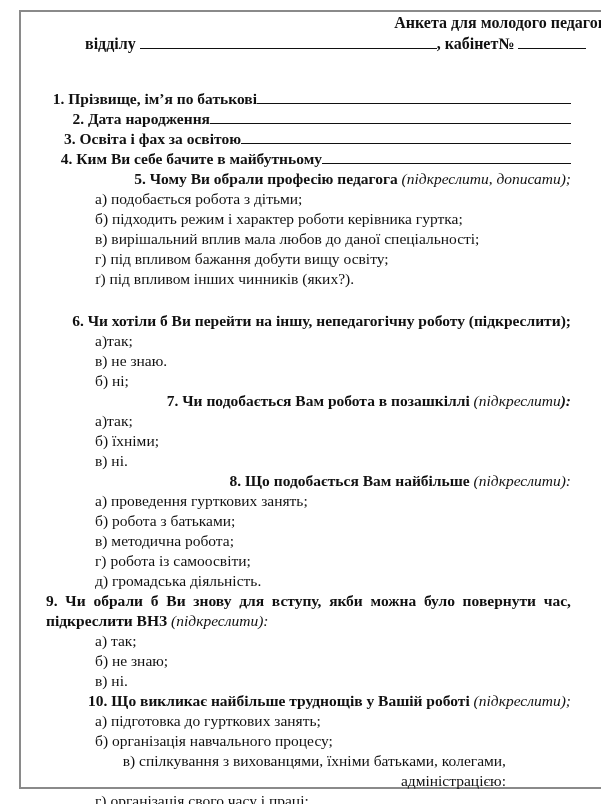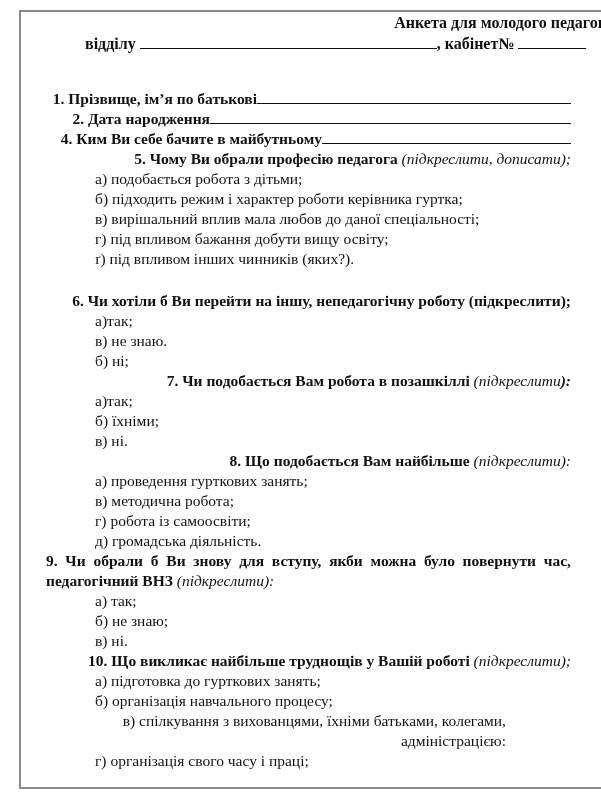--- a/index.html
+++ b/index.html
@@ -48,20 +48,23 @@
 
 <div class="content">
 
   <div class="q">
     <span>1. Прізвище, ім’я по батькові</span><span class="blank" style="width:314px;"></span>
   </div>
   <div class="q">
     <span>2. Дата народження</span><span class="blank" style="width:361px;"></span>
   </div>
   <div class="q">
+    <span>3. Освіта і фах за освітою</span><span class="blank" style="width:330px;"></span>
+  </div>
+  <div class="q">
     <span>4. Ким Ви себе бачите в майбутньому</span><span class="blank" style="width:249px;"></span>
   </div>
 
   <div class="q">
     <span>5. Чому Ви обрали професію педагога</span>
     <span class="hint">(підкреслити, дописати);</span>
   </div>
   <div class="opt">а) подобається робота з дітьми;</div>
   <div class="opt">б) підходить режим і характер роботи керівника гуртка;</div>
   <div class="opt">в) вирішальний вплив мала любов до даної спеціальності;</div>
@@ -83,27 +86,28 @@
   </div>
   <div class="opt">а)так;</div>
   <div class="opt">б) їхніми;</div>
   <div class="opt">в) ні.</div>
 
   <div class="q">
     <span>8. Що подобається Вам найбільше</span>
     <span class="hint">(підкреслити):</span>
   </div>
   <div class="opt">а) проведення гурткових занять;</div>
+  <div class="opt">б) робота з батьками;</div>
   <div class="opt">в) методична робота;</div>
   <div class="opt">г) робота із самоосвіти;</div>
   <div class="opt">д) громадська діяльність.</div>
 
   <div class="q justify">
     <span class="l1">9. Чи обрали б Ви знову для вступу, якби можна було повернути час,</span>
-    <span>педагогічний ВНЗ</span>
+    <span>підкреслити ВНЗ</span>
     <span class="hint">(підкреслити):</span>
   </div>
   <div class="opt">а) так;</div>
   <div class="opt">б) не знаю;</div>
   <div class="opt">в) ні.</div>
 
   <div class="q">
     <span>10. Що викликає найбільше труднощів у Вашій роботі</span>
     <span class="hint">(підкреслити);</span>
   </div>

